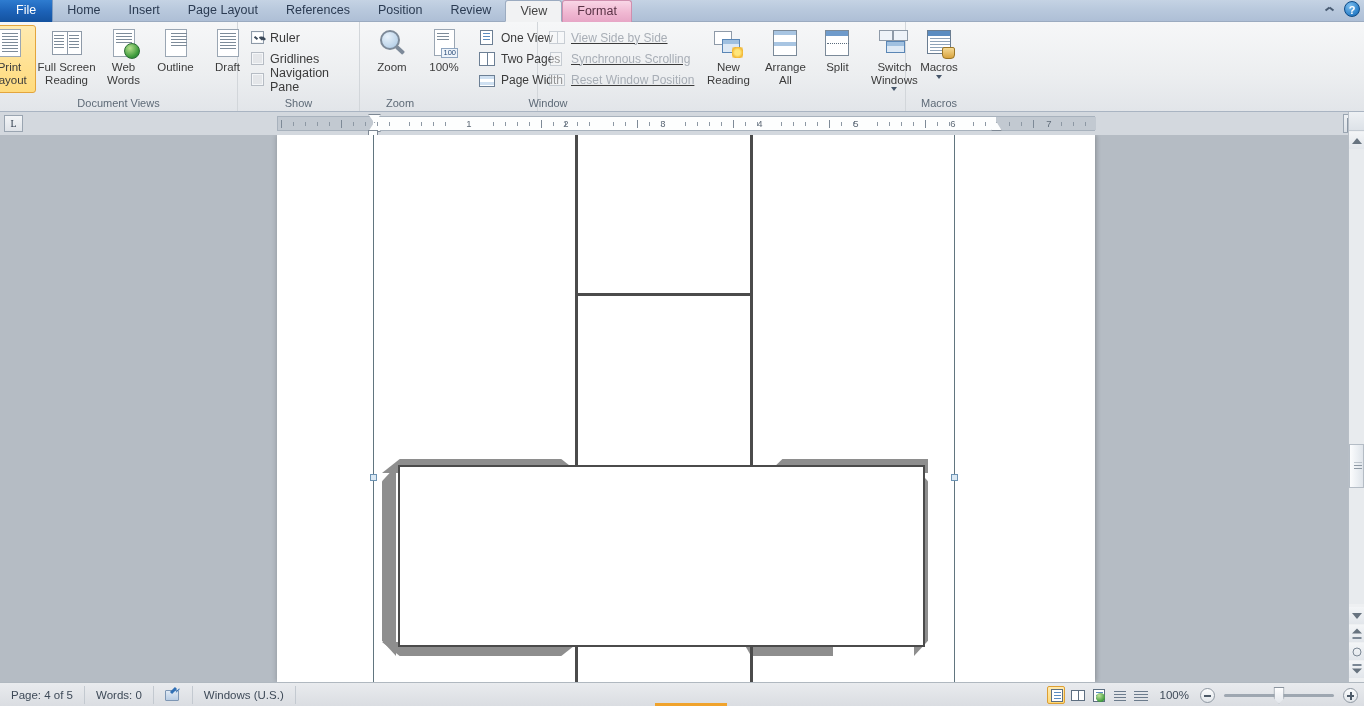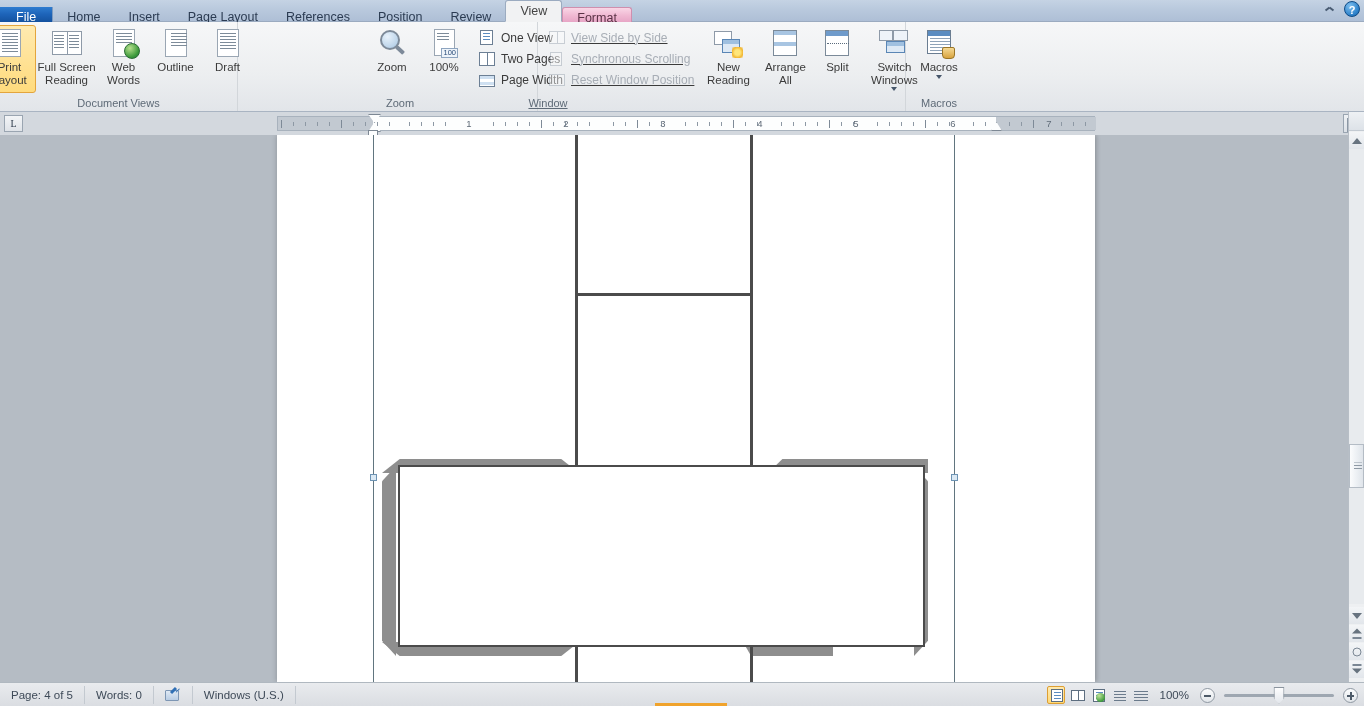--- a/index.html
+++ b/index.html
@@ -16,21 +16,21 @@
   #app { position: relative; width: 1364px; height: 706px; }
 
   
   .tabstrip {
     position: absolute; left: 0; top: 0; width: 1364px; height: 22px;
     background: linear-gradient(to bottom, #c5d3e4 0%, #b9c9dd 45%, #aebfd6 100%);
     border-bottom: 1px solid #9babc0;
   }
   .tabstrip-inner { position: relative; height: 22px; display: flex; align-items: flex-end; }
   .tab {
-    height: 15px; line-height: 21px;
+    height: 22px; line-height: 21px;
     padding: 0 14px;
     font-size: 12.5px;
     color: #2b3b52;
     white-space: nowrap;
     cursor: default;
     position: relative;
   }
   .tab.file {
     background: linear-gradient(to bottom,#2e7cd0 0%, #1d63b8 50%, #14529f 100%);
     color: #fff;
@@ -578,20 +578,37 @@
                 <i></i>
                 <i></i>
               </div>
           </div>
           <div class="lbl">Draft</div>
         </div>
       </div>
       <div class="rgroup-label">Document Views</div>
     </div>
 
+    <div class="rgroup" style="left:238px; width:122px;">
+      <div class="rgroup-body" style="display:block; padding:2px 0 0 10px;">
+        <div class="checkrow">
+          <span class="cbox checked"></span>
+          <span class="t">Ruler</span>
+        </div>
+        <div class="checkrow">
+          <span class="cbox disabled"></span>
+          <span class="t">Gridlines</span>
+        </div>
+        <div class="checkrow">
+          <span class="cbox disabled"></span>
+          <span class="t">Navigation Pane</span>
+        </div>
+      </div>
+      <div class="rgroup-label">Show</div>
+    </div>
 
     <div class="rgroup" style="left:360px; width:178px;">
       <div class="rgroup-body" style="align-items:flex-start; justify-content:flex-start; padding-left:6px;">
         <div class="bigbtn">
           <div class="ic">
             <div class="ic-magnifier"></div>
             <div class="ic-magnifier-h"></div>
           </div>
           <div class="lbl">Zoom</div>
         </div>
@@ -682,21 +699,21 @@
         <div class="bigbtn wide">
           <div class="ic">
             <div class="ic-win" style="left:1px;top:1px;width:14px;height:11px;background:#eef3f9;"></div>
             <div class="ic-win" style="left:15px;top:1px;width:15px;height:11px;background:#eef3f9;"></div>
             <div class="ic-win2" style="left:8px;top:12px;width:19px;height:12px;"></div>
           </div>
           <div class="lbl">Switch Windows</div>
           <div class="caret-dn"></div>
         </div>
       </div>
-      <div class="rgroup-label" style="left:-120px; width:260px;text-decoration:underline;">Window</div>
+      <div class="rgroup-label" style="left:-120px; width:260px;">Window</div>
     </div>
 
     <div class="rgroup" style="left:906px; width:66px;">
       <div class="rgroup-body">
         <div class="bigbtn">
           <div class="ic">
             <div class="ic-table">
                 <span class="hdr"></span>
                 <span class="rows">
                   <i></i>

